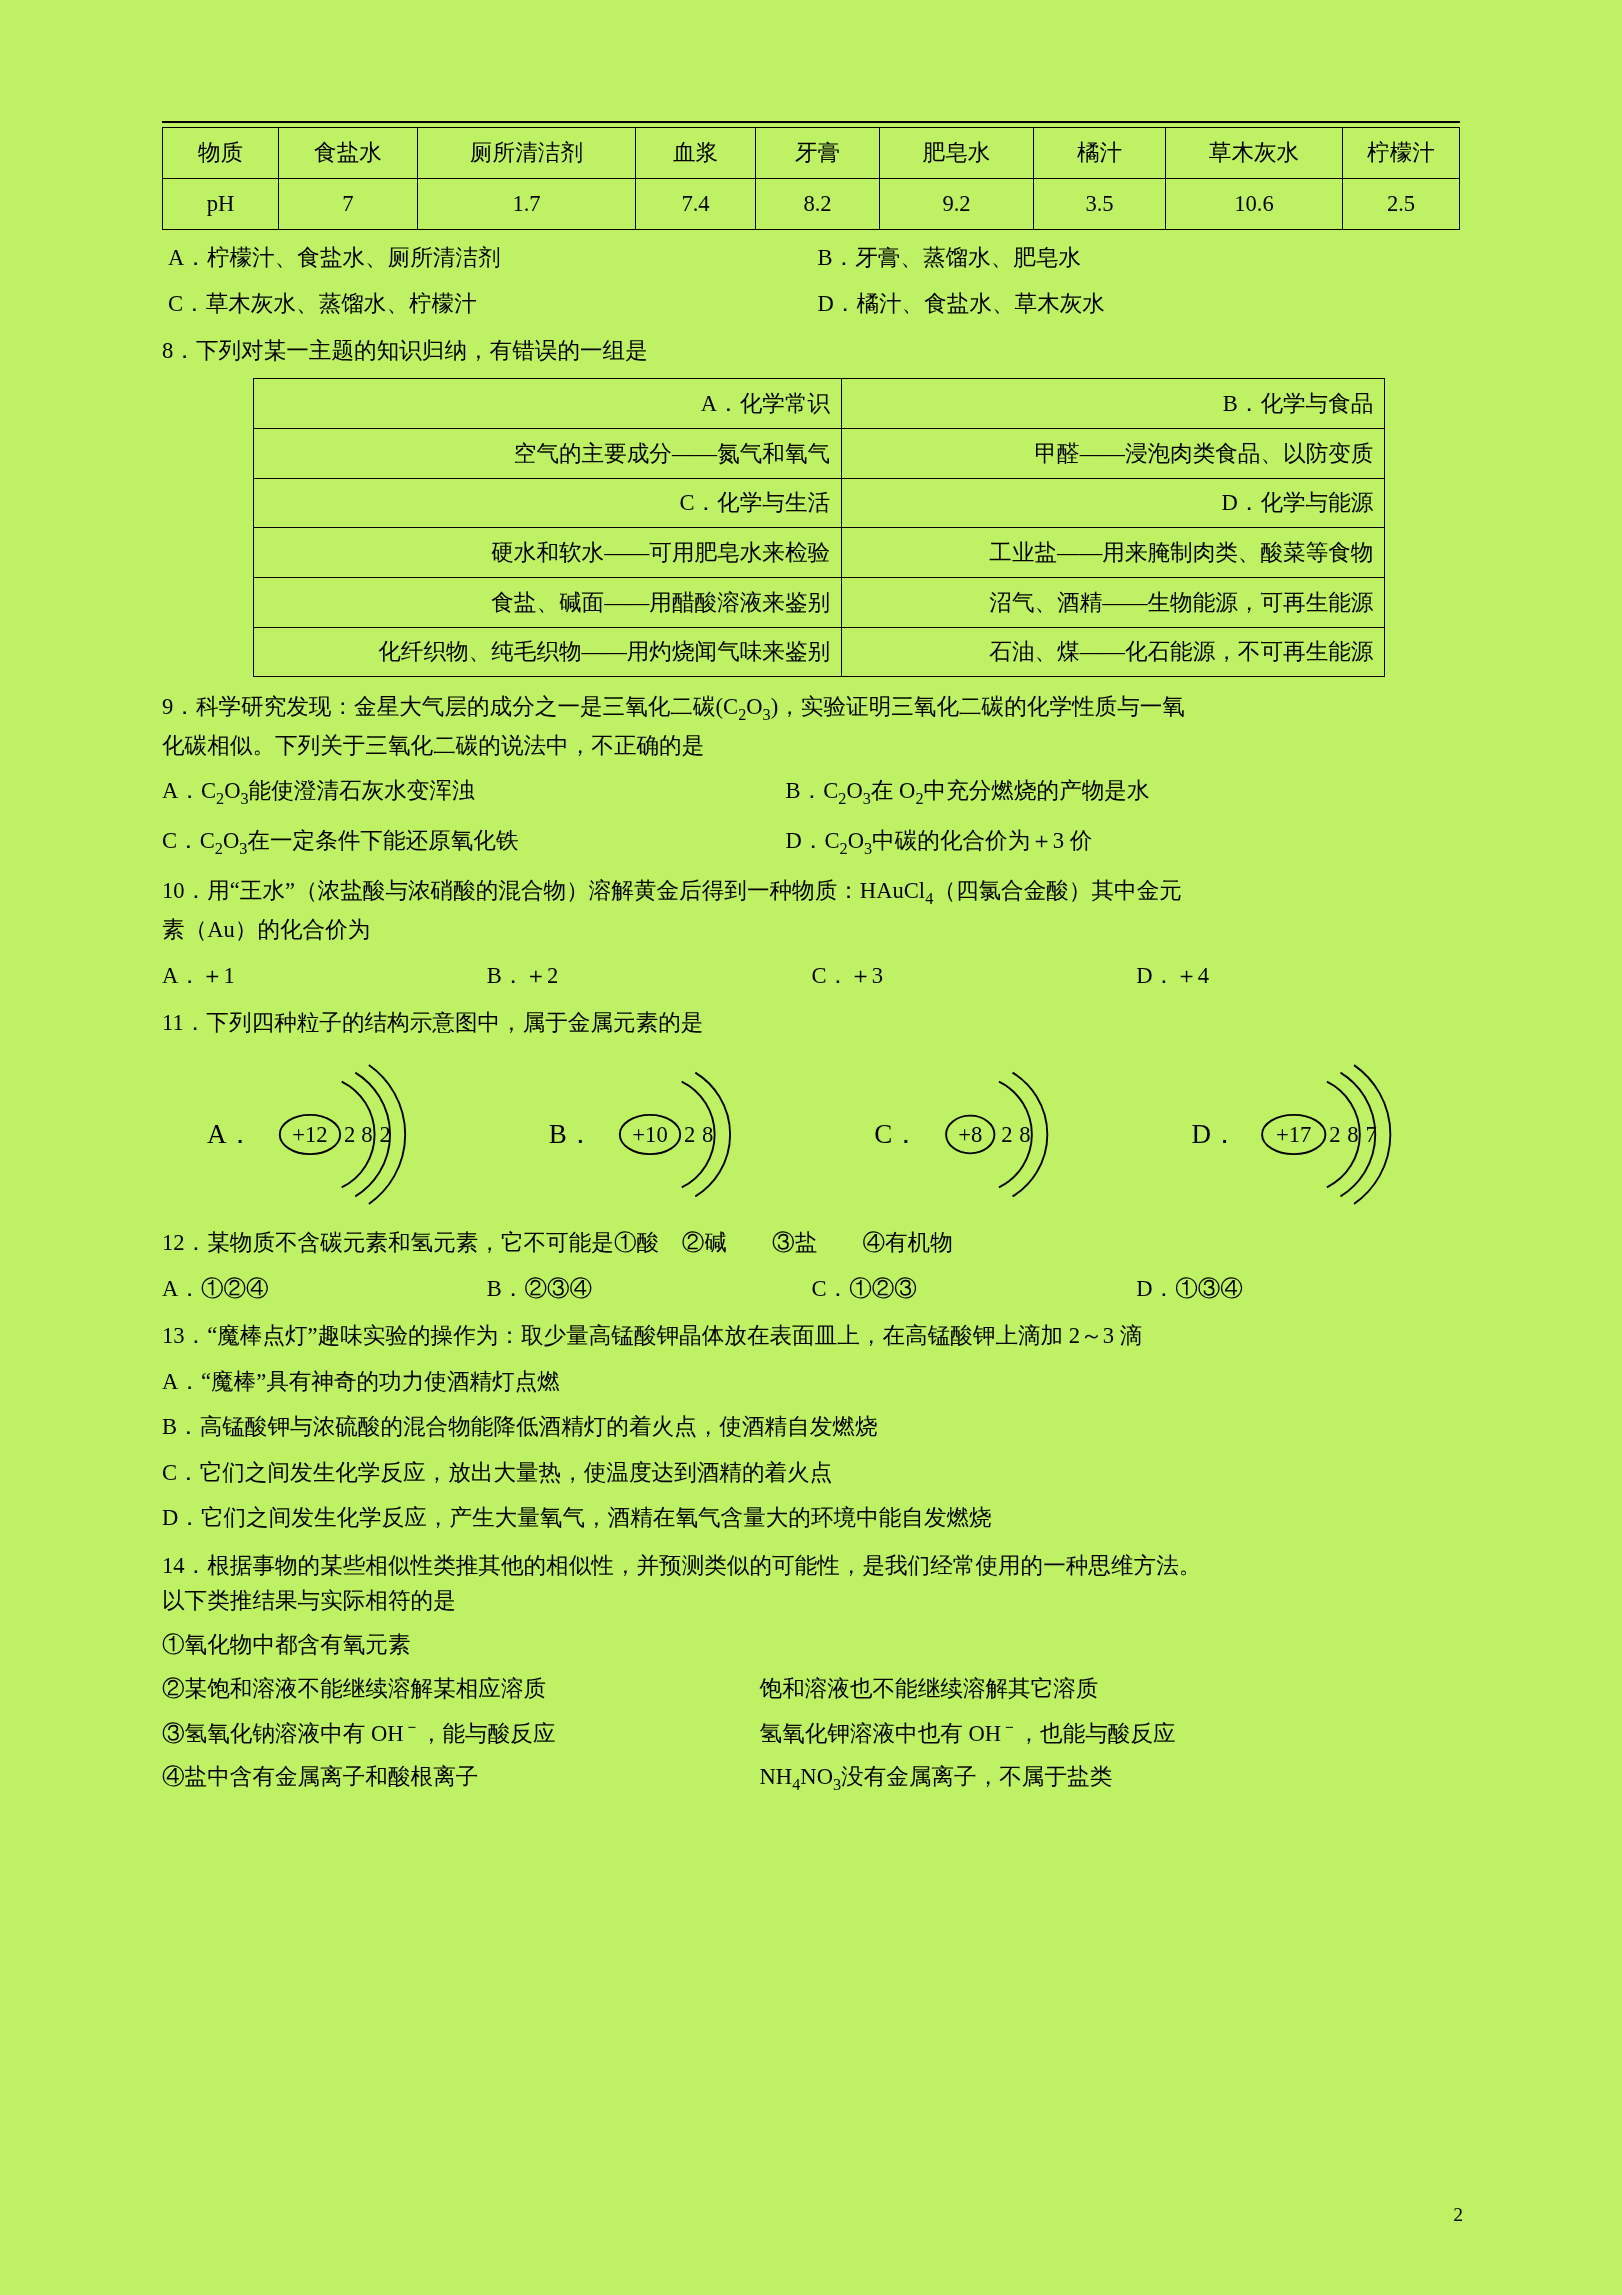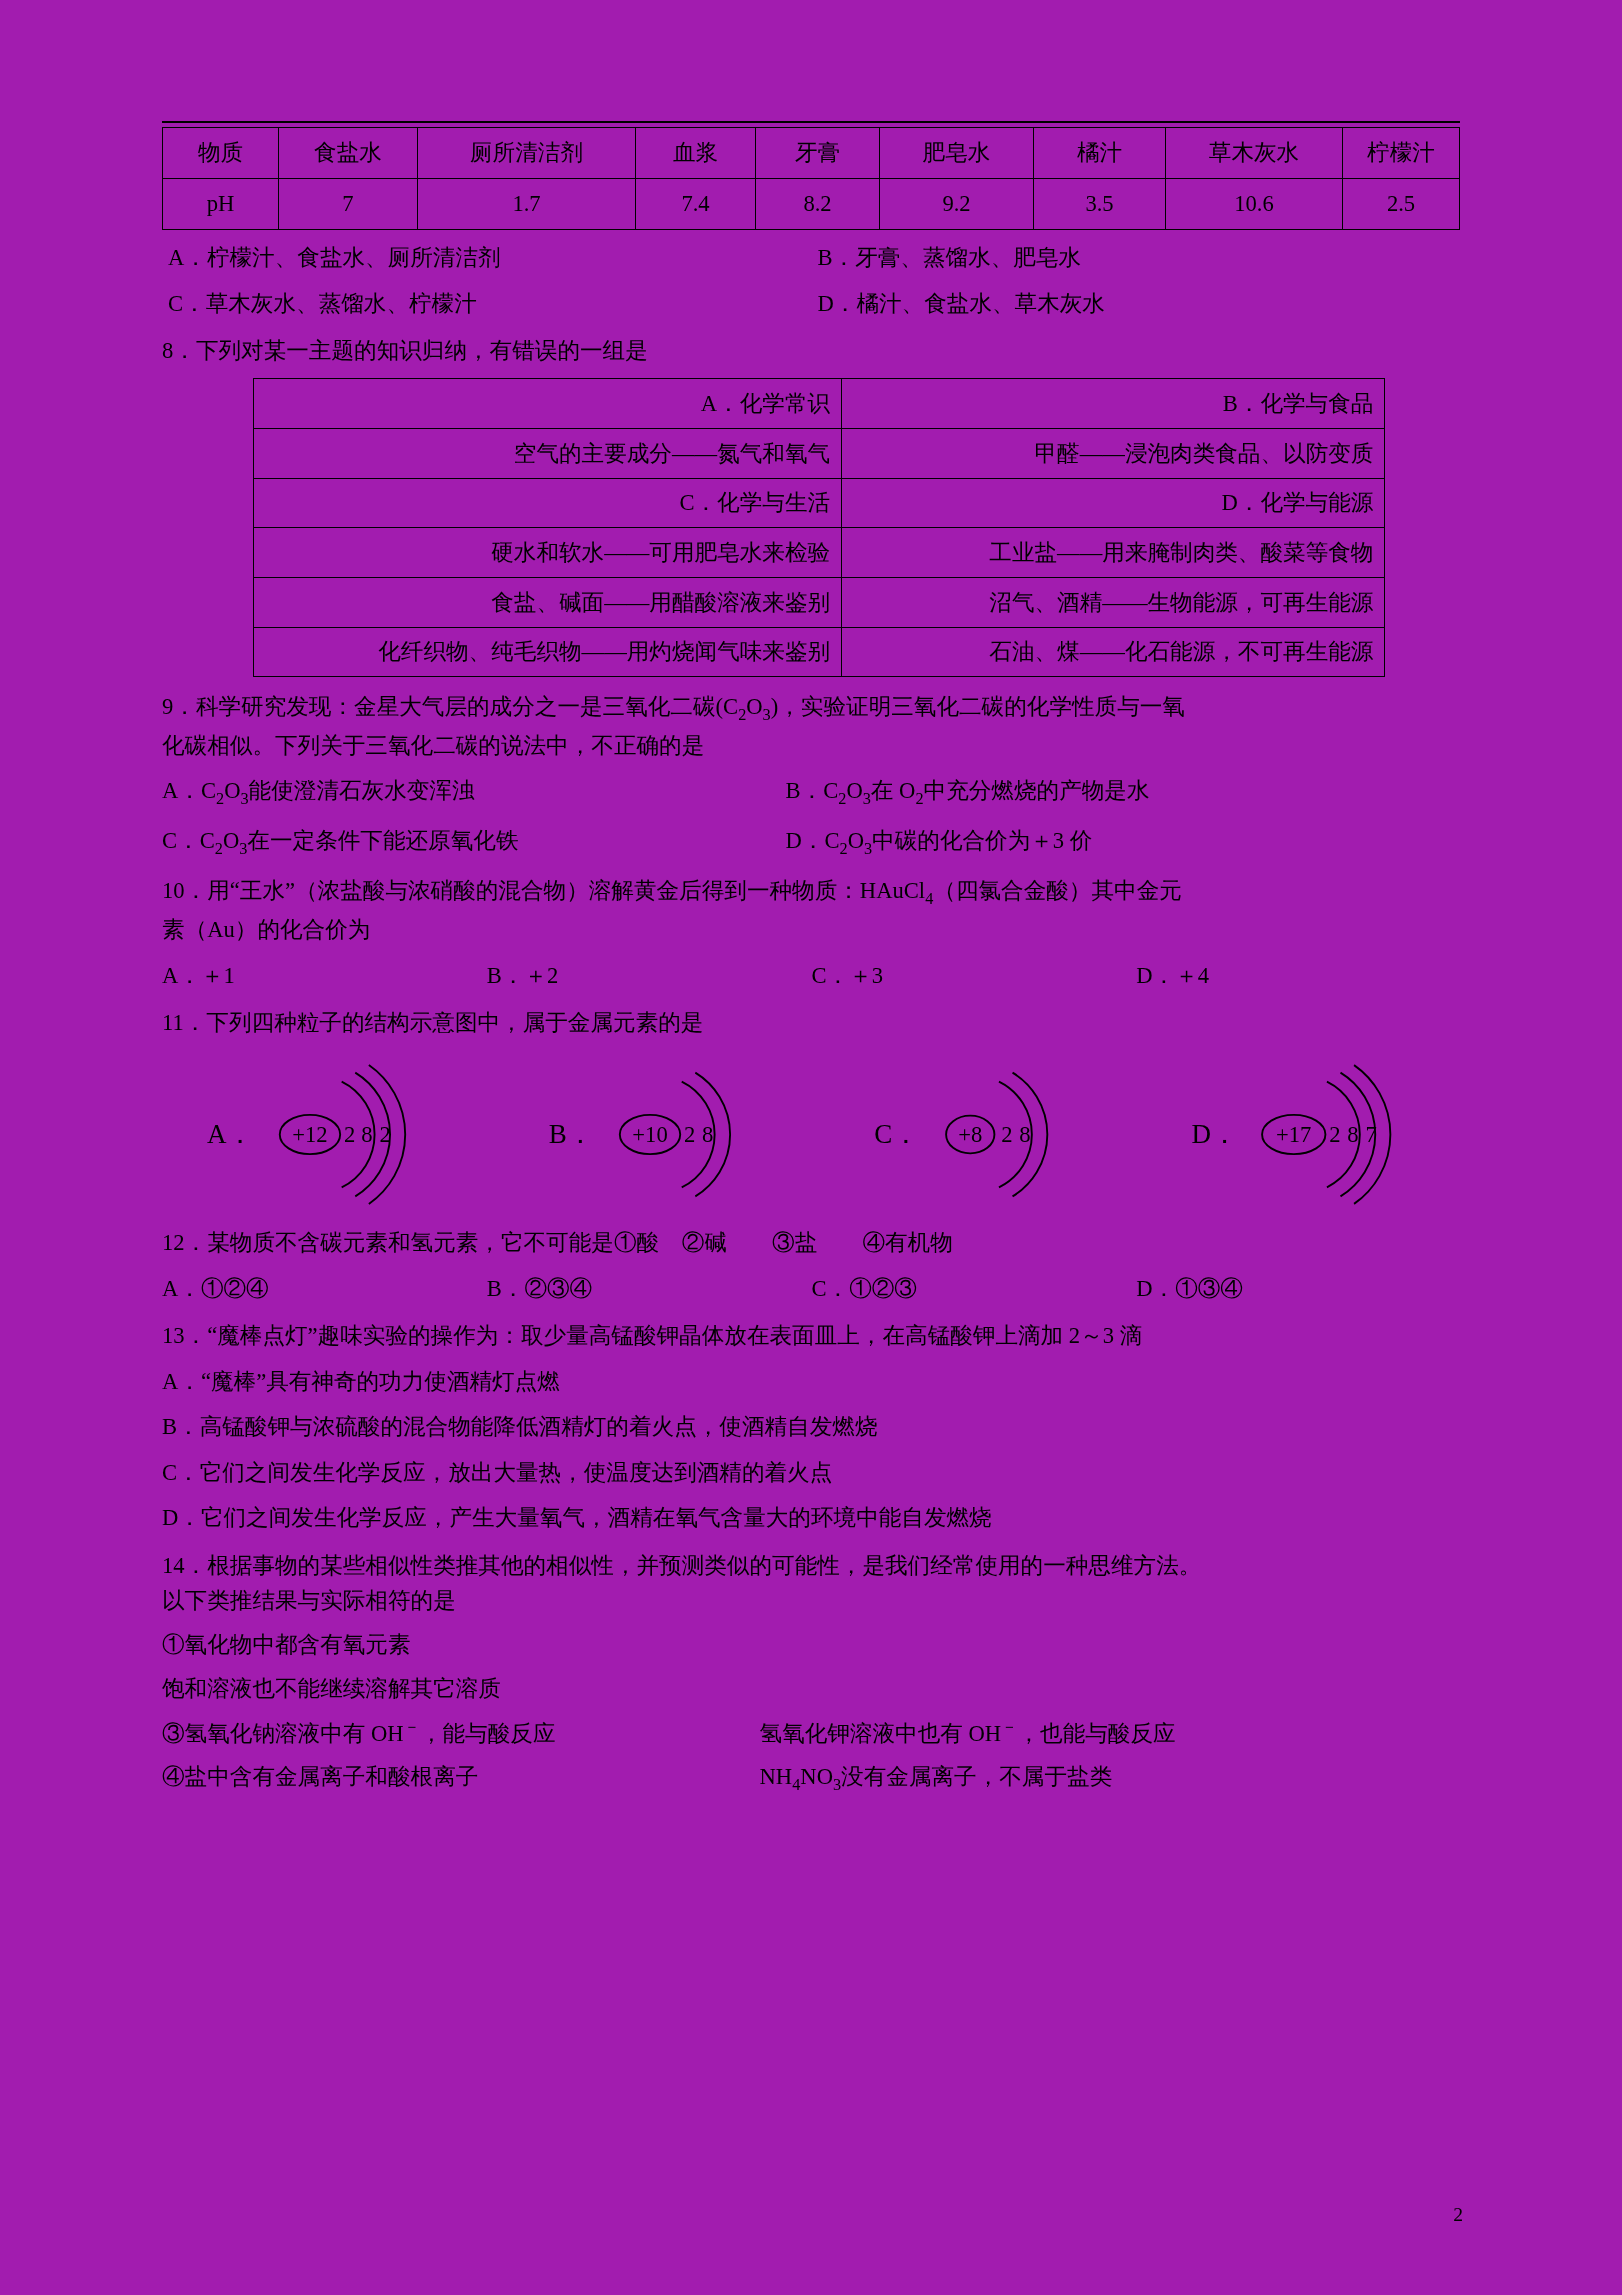--- a/index.html
+++ b/index.html
@@ -8,21 +8,21 @@
     background: #ffffff;
   }
   body {
     font-family: "Liberation Serif", "DejaVu Serif", serif;
     color: #000;
   }
   .page {
     width: 1623px;
     height: 2295px;
     position: relative;
-    background: #a21caf;
+    background: #bef264;
     box-sizing: border-box;
     padding: 113px 162px 45px 162px;
   }
   .top-rule {
     position: absolute;
     top: 121px;
     left: 162px;
     width: 1298px;
     border-top: 2.3px solid #000;
   }
@@ -315,20 +315,21 @@
     <div class="q-line">C．它们之间发生化学反应，放出大量热，使温度达到酒精的着火点</div>
     <div class="q-line">D．它们之间发生化学反应，产生大量氧气，酒精在氧气含量大的环境中能自发燃烧</div>
 
     <div class="q">14．根据事物的某些相似性类推其他的相似性，并预测类似的可能性，是我们经常使用的一种思维方法。</div>
     <div>以下类推结果与实际相符的是</div>
 
     <div class="pair-row">
       <div class="left">①氧化物中都含有氧元素</div>
     </div>
     <div class="pair-row">
+      <div class="left">②某饱和溶液不能继续溶解某相应溶质</div>
       <div class="right">饱和溶液也不能继续溶解其它溶质</div>
     </div>
     <div class="pair-row">
       <div class="left">
         <span>③氢氧化钠溶液中有 OH</span><span class="sup">－</span><span>，能与酸反应</span>
       </div>
       <div class="right">
         <span>氢氧化钾溶液中也有 OH</span><span class="sup">－</span><span>，也能与酸反应</span>
       </div>
     </div>

